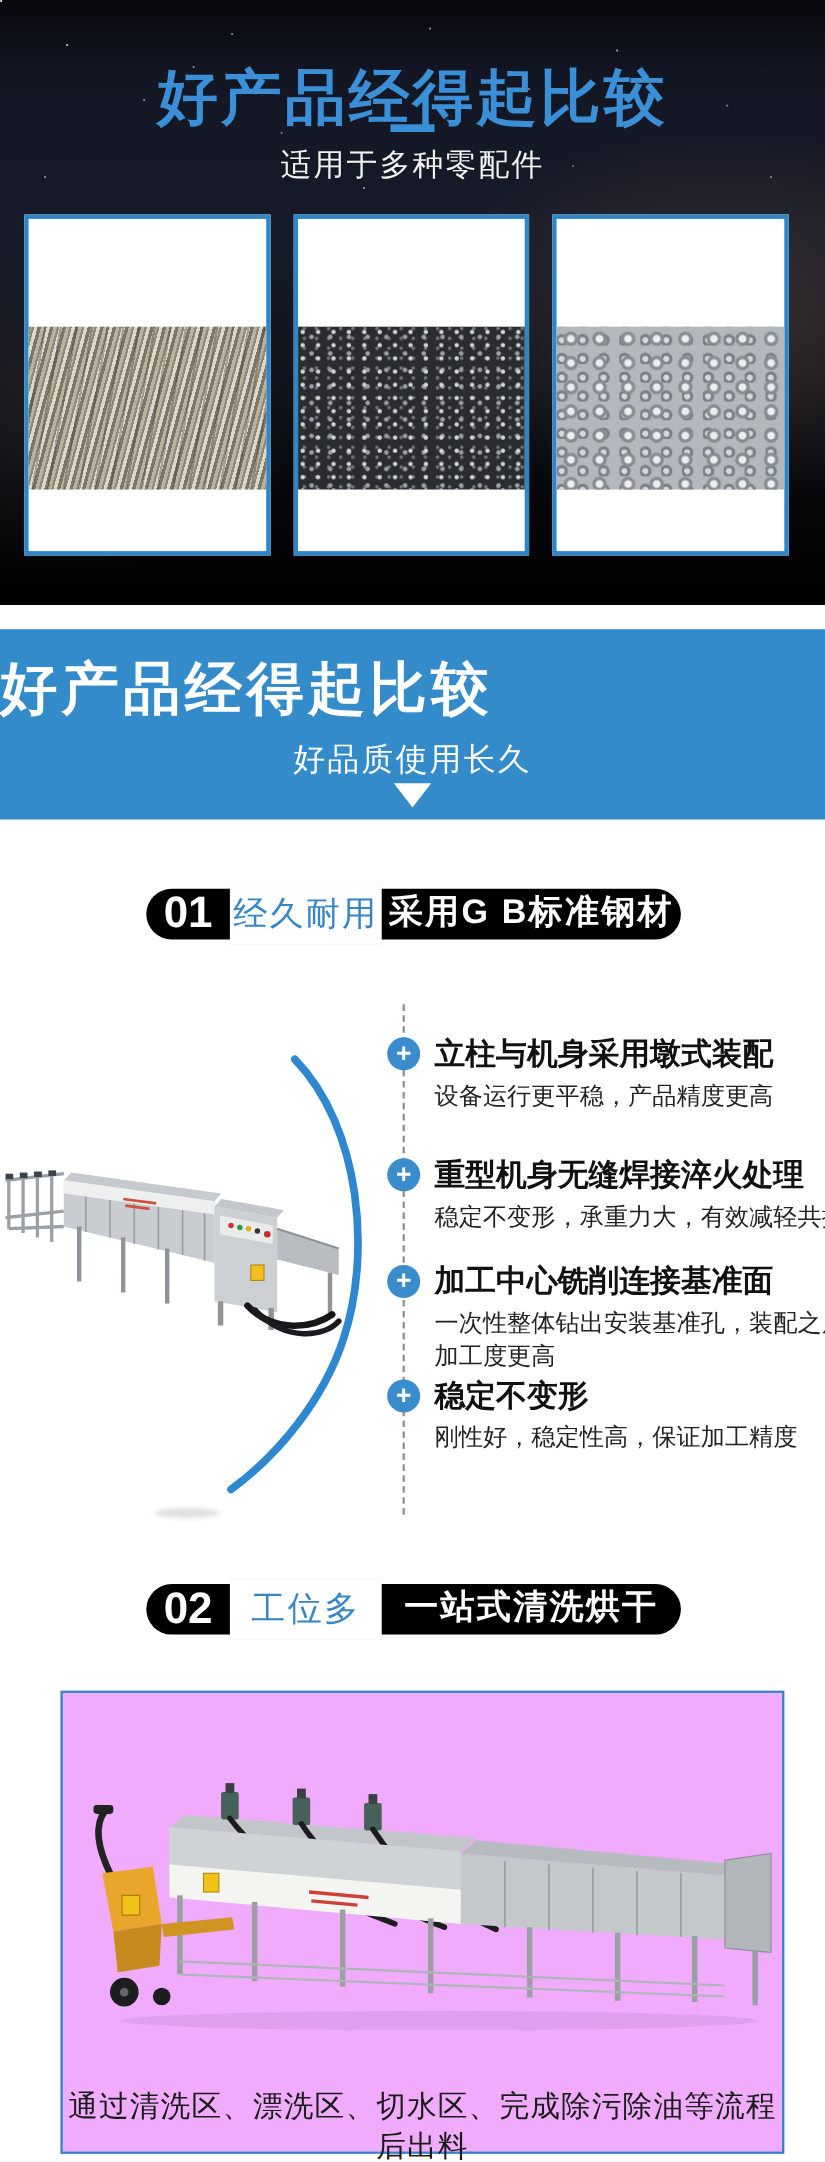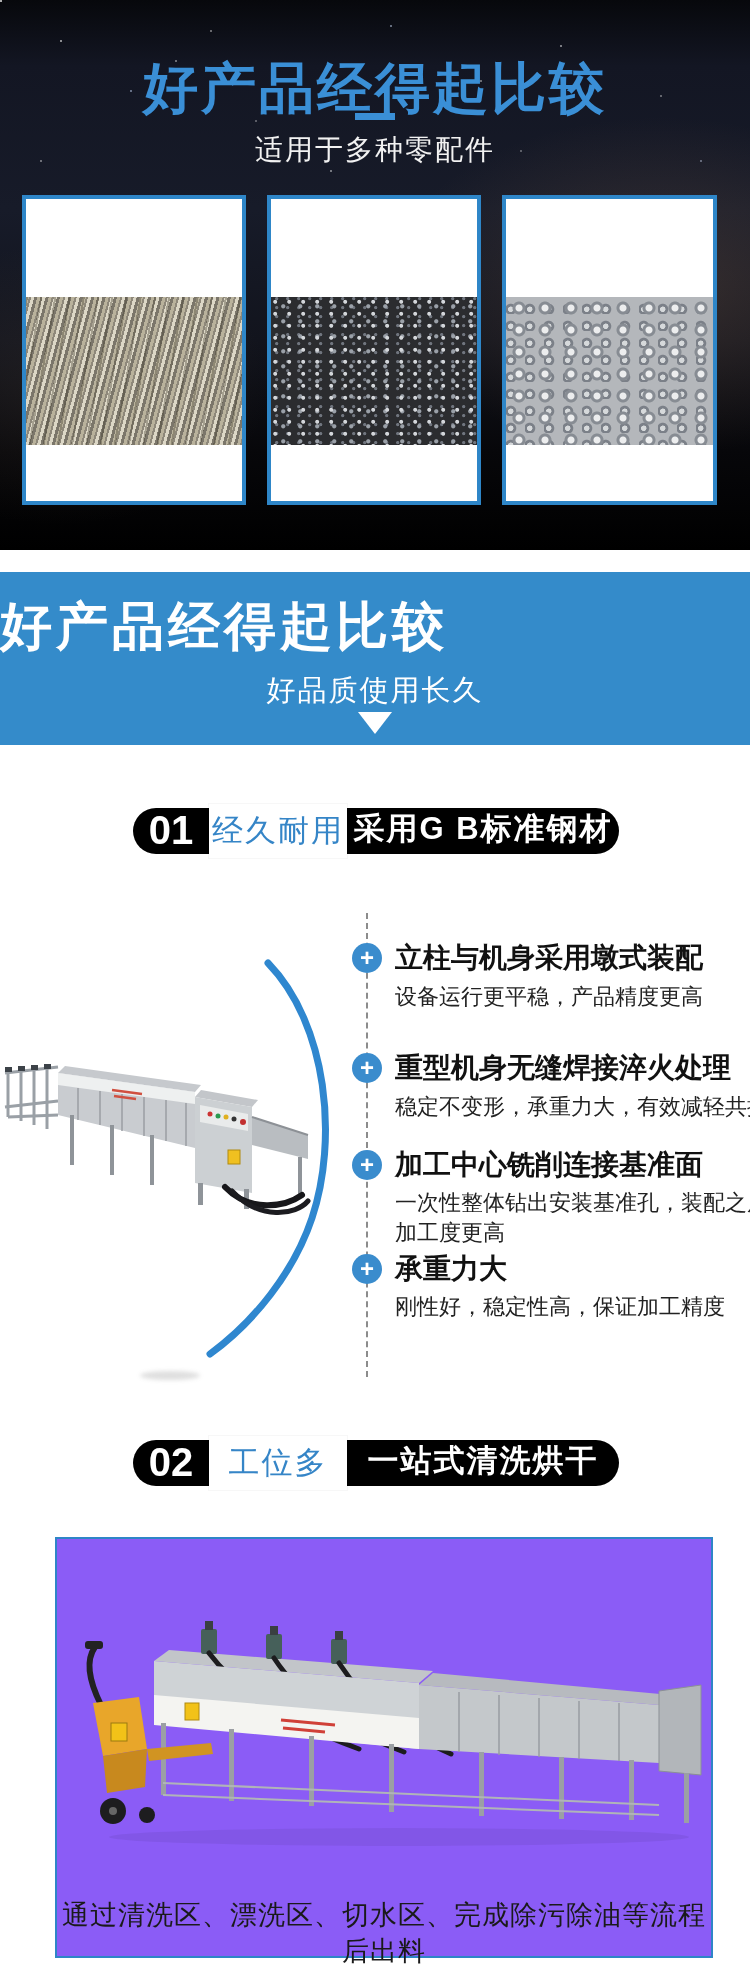--- a/index.html
+++ b/index.html
@@ -75,21 +75,21 @@
   .feat-desc{left:395px;width:380px;color:#222222;font-size:22px;line-height:30px;}
   #fc-1{top:943px;} #ft-1{top:942px;} #fd-1{top:982px;}
   #fc-2{top:1053px;} #ft-2{top:1052px;} #fd-2{top:1092px;}
   #fc-3{top:1150px;} #ft-3{top:1149px;} #fd-3{top:1188px;}
   #fc-4{top:1254px;} #ft-4{top:1253px;} #fd-4{top:1292px;}
   #m1-shadow{left:140px;top:1371px;width:60px;height:9px;border-radius:50%;
      background:rgba(80,80,80,0.18);filter:blur(2px);}
 
   
   #big-box{left:55px;top:1537px;width:658px;height:421px;border:2px solid #2e85c7;
-     box-sizing:border-box;background:#8b5cf6;}
+     box-sizing:border-box;background:#f0abfc;}
   #box-caption{left:0;top:358px;width:654px;text-align:center;color:#1a1a1a;
      font-size:27px;letter-spacing:1px;}
 </style>
 </head>
 <body>
 
 <div id="page">
 
   <div id="hero" class="abs">
     <div class="stars abs"></div>
@@ -194,21 +194,21 @@
 
   <div id="fc-2" class="plus-circle abs">+</div>
   <div id="ft-2" class="feat-title abs">重型机身无缝焊接淬火处理</div>
   <div id="fd-2" class="feat-desc abs">稳定不变形，承重力大，有效减轻共振</div>
 
   <div id="fc-3" class="plus-circle abs">+</div>
   <div id="ft-3" class="feat-title abs">加工中心铣削连接基准面</div>
   <div id="fd-3" class="feat-desc abs">一次性整体钻出安装基准孔，装配之后加工度更高</div>
 
   <div id="fc-4" class="plus-circle abs">+</div>
-  <div id="ft-4" class="feat-title abs">承重力大</div>
+  <div id="ft-4" class="feat-title abs">稳定不变形</div>
   <div id="fd-4" class="feat-desc abs">刚性好，稳定性高，保证加工精度</div>
 
   <div id="pill-2" class="pill abs">
     <div class="pill-num">02</div>
     <div class="pill-tag">工位多</div>
     <div class="pill-label">一站式清洗烘干</div>
   </div>
 
   <div id="big-box" class="abs">
     <svg class="abs" style="left:2px;top:14px;" width="650" height="300" viewBox="0 0 650 300">

